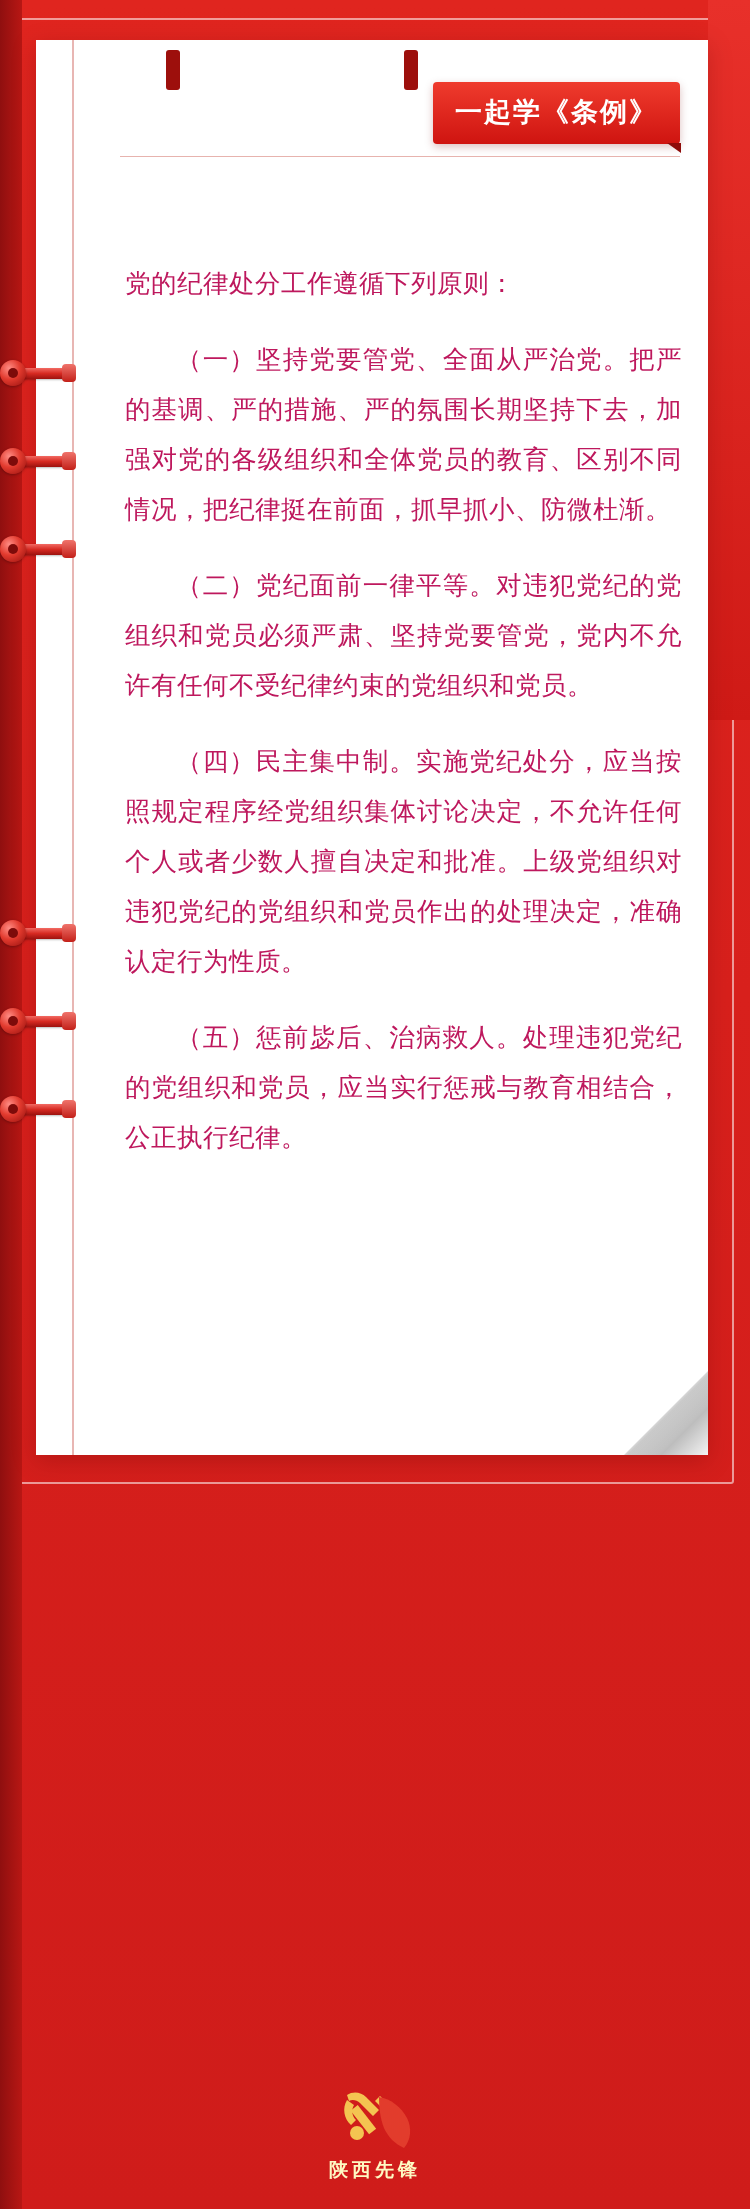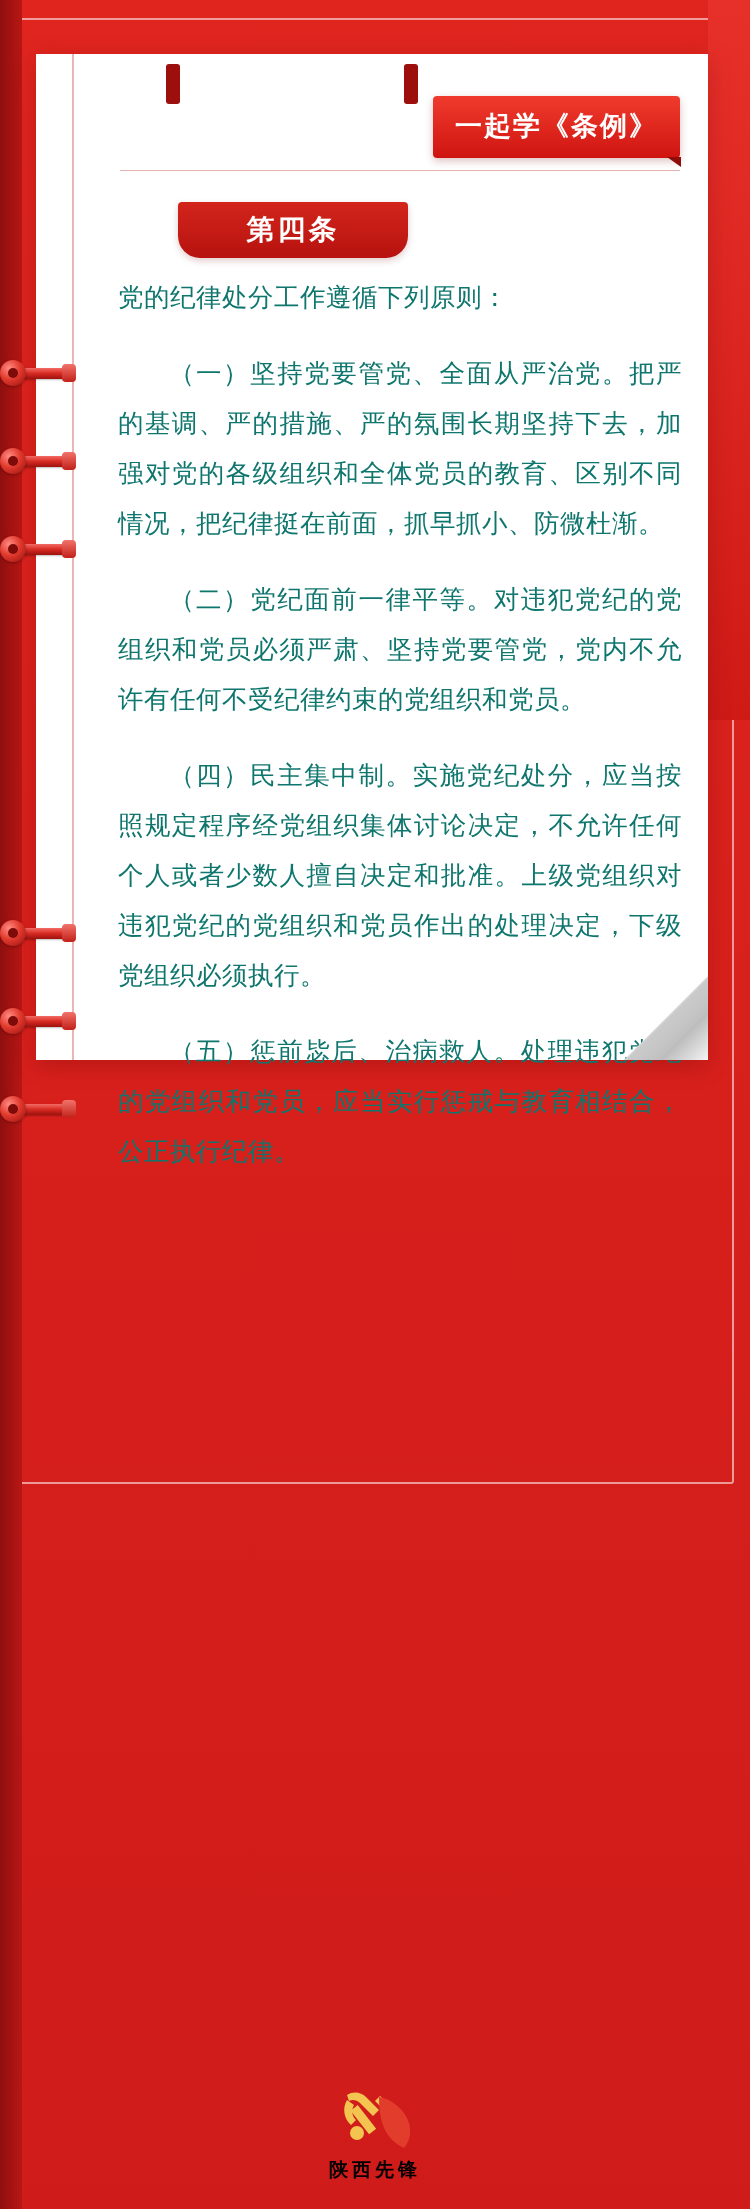--- a/index.html
+++ b/index.html
@@ -29,23 +29,23 @@
     top: 0;
     width: 22px;
     height: 2209px;
     background: linear-gradient(90deg, #8f0f0f 0%, #b81714 100%);
   }
 
   
   .page-card {
     position: absolute;
     left: 36px;
-    top: 54px;
+    top: 40px;
     width: 672px;
-    height: 1006px;
+    height: 1415px;
     background: #ffffff;
     box-shadow: 0 6px 22px rgba(90, 0, 0, 0.25);
   }
 
   
   .card-rule {
     position: absolute;
     left: 36px;
     top: 0;
     width: 2px;
@@ -165,24 +165,24 @@
   .plate-wing.right { left: 368px; }
 
   
   .body-text {
     position: absolute;
     left: 80px;
     right: 26px;
     top: 218px;
   }
   .body-text p {
-    margin: 0 0 26px 2px;
+    margin: 0 0 26px 9px;
     font-size: 25.5px;
     line-height: 50px;
-    color: #0f766e;
+    color: #be185d;
     text-align: justify;
     text-justify: inter-character;
     letter-spacing: 0.5px;
   }
   .body-text p.indent {
     text-indent: 51px;
   }
 
   
   .page-curl {
@@ -222,21 +222,21 @@
     bottom: 26px;
     text-align: center;
   }
   .footer-emblem {
     width: 108px;
     height: 72px;
     margin: 0 auto 4px auto;
     position: relative;
   }
   .footer-caption {
-    color: #000000;
+    color: #fef9c3;
     font-size: 19px;
     letter-spacing: 4px;
     font-weight: bold;
   }
 
   
   .outer-frame {
     position: absolute;
     left: 14px;
     top: 18px;
@@ -260,29 +260,26 @@
 
   <div class="header-badge">
     <span>一起学《条例》</span>
     <span class="corner"></span>
   </div>
 
   <div class="header-sep"></div>
 
   <div class="plate-wing left"></div>
   <div class="plate-wing right"></div>
-  <div class="article-plate">
-    <span>第四条</span>
-  </div>
 
   <div class="body-text">
     <p>党的纪律处分工作遵循下列原则：</p>
     <p class="indent">（一）坚持党要管党、全面从严治党。把严的基调、严的措施、严的氛围长期坚持下去，加强对党的各级组织和全体党员的教育、区别不同情况，把纪律挺在前面，抓早抓小、防微杜渐。</p>
     <p class="indent">（二）党纪面前一律平等。对违犯党纪的党组织和党员必须严肃、坚持党要管党，党内不允许有任何不受纪律约束的党组织和党员。</p>
-    <p class="indent">（四）民主集中制。实施党纪处分，应当按照规定程序经党组织集体讨论决定，不允许任何个人或者少数人擅自决定和批准。上级党组织对违犯党纪的党组织和党员作出的处理决定，下级党组织必须执行。</p>
+    <p class="indent">（四）民主集中制。实施党纪处分，应当按照规定程序经党组织集体讨论决定，不允许任何个人或者少数人擅自决定和批准。上级党组织对违犯党纪的党组织和党员作出的处理决定，准确认定行为性质。</p>
     <p class="indent">（五）惩前毖后、治病救人。处理违犯党纪的党组织和党员，应当实行惩戒与教育相结合，公正执行纪律。</p>
   </div>
 
   <div class="page-curl"></div>
   <div class="page-curl-shadow"></div>
 </div>
 
 <div class="ring" style="top:360px;">
   <div class="bar"></div>
     <div class="knob">

